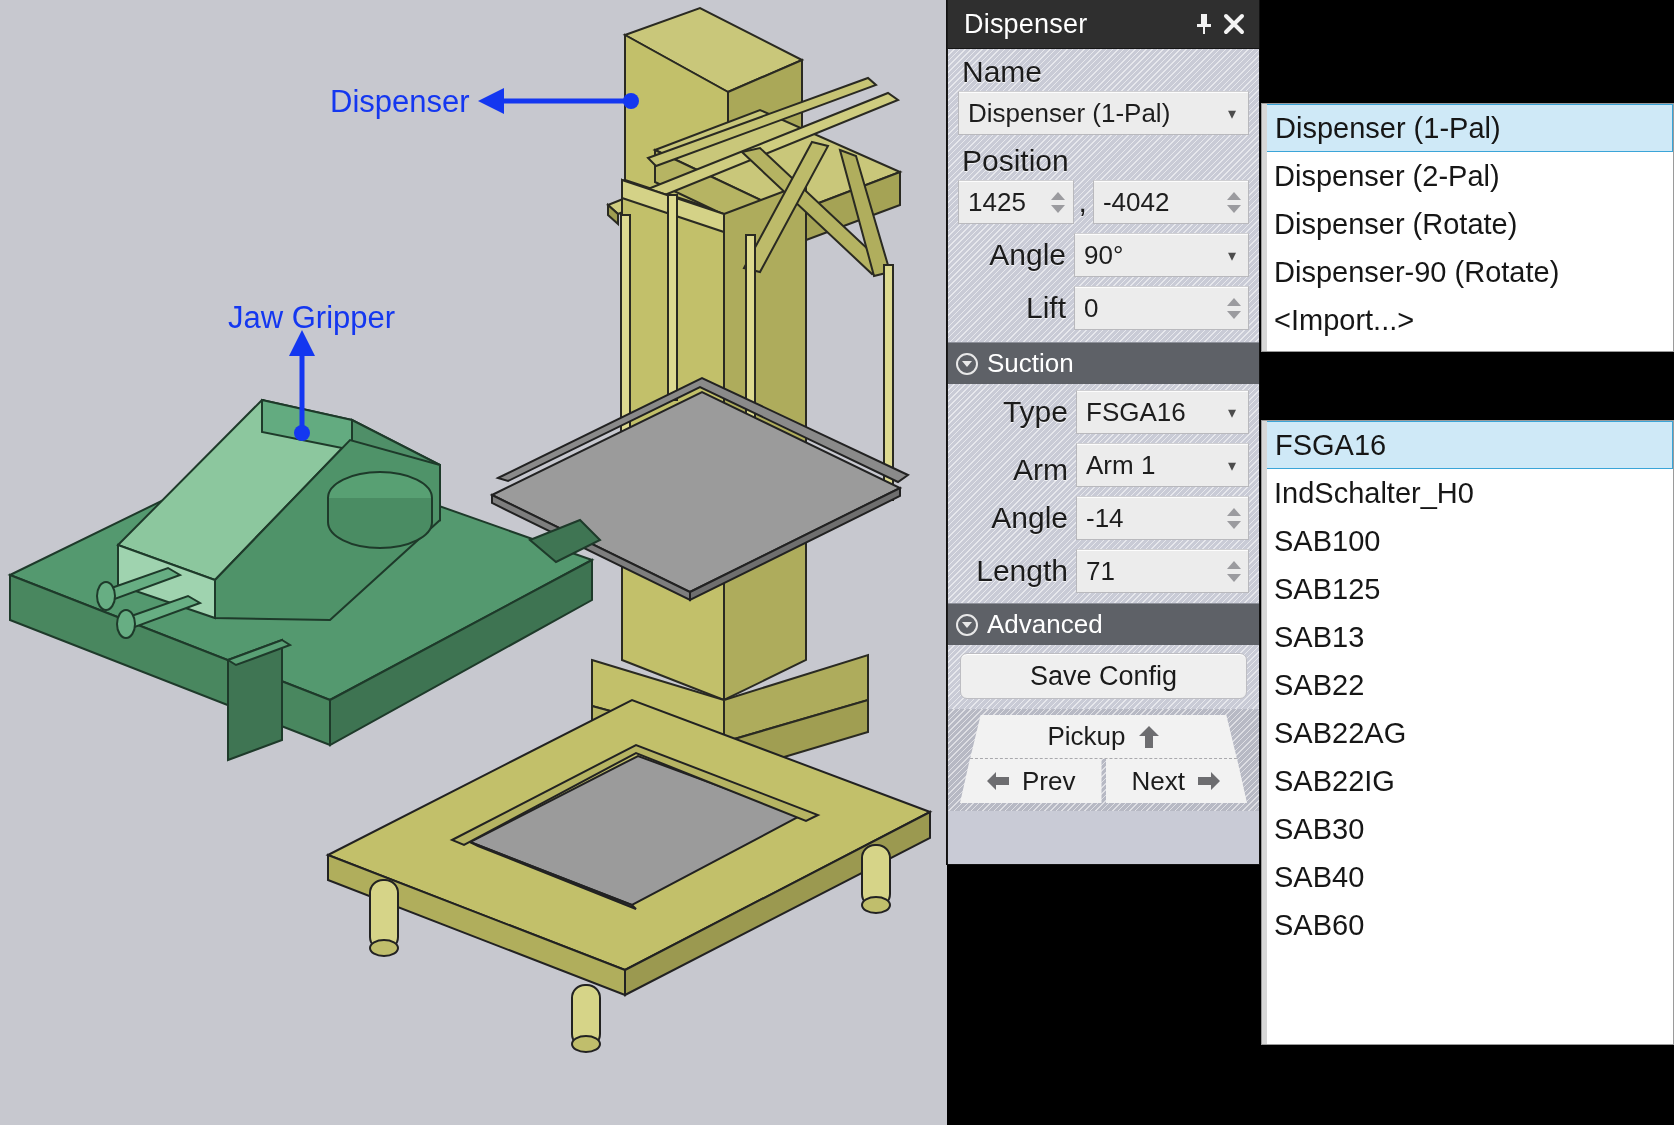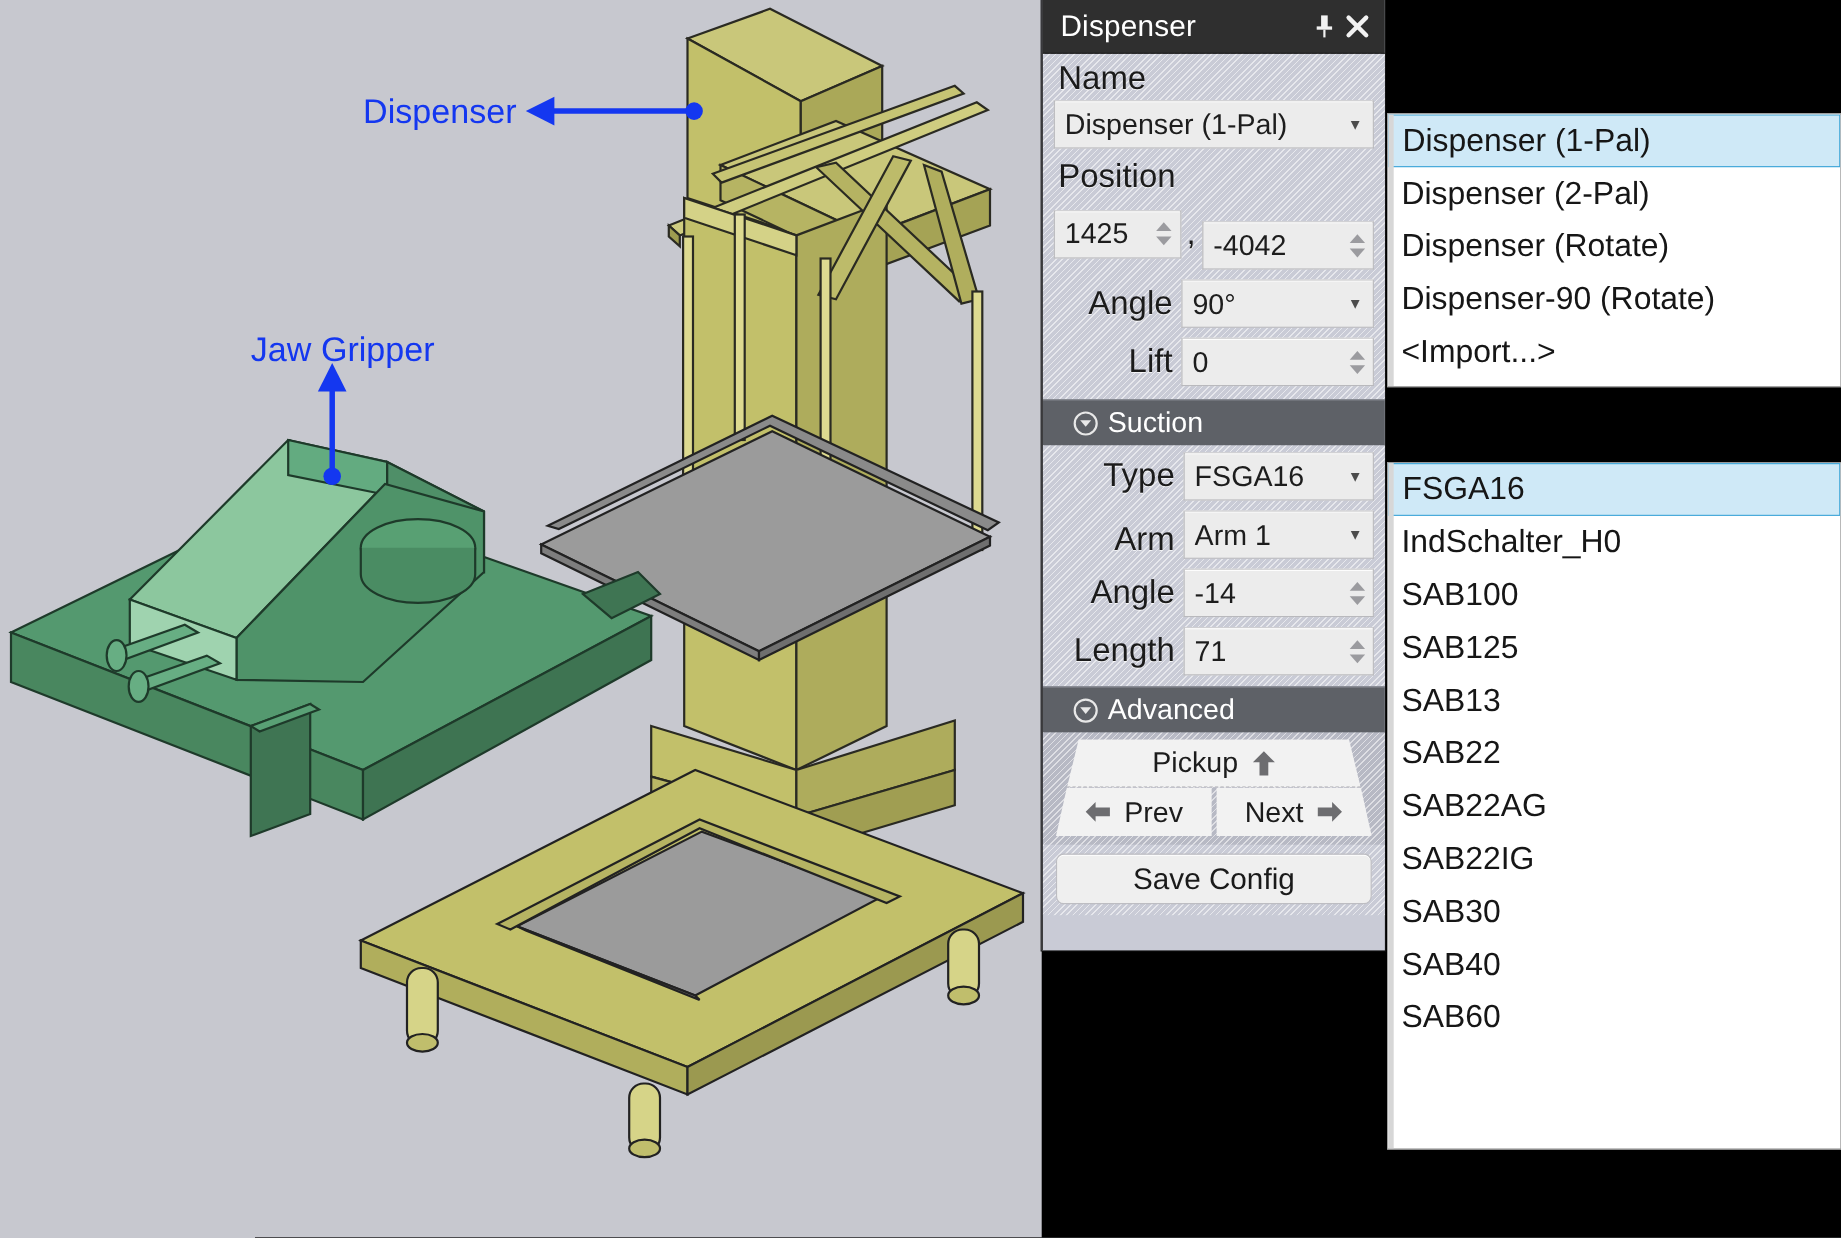--- a/index.html
+++ b/index.html
@@ -90,21 +90,21 @@
     justify-content: center; gap: 5px; padding-right: 5px;
   }
   .spin i { display:block; width:0; height:0; border-left:7px solid transparent;
             border-right:7px solid transparent; }
   .spin i.up   { border-bottom: 8px solid #9b9b9f; }
   .spin i.down { border-top: 8px solid #9b9b9f; }
 
   .sec-header {
     height: 42px; background: #5e6167; color: #fff;
     display: flex; align-items: center; gap: 9px;
-    padding-left: 28px; font-size: 26px;
+    padding-left: 8px; font-size: 26px;
     border-top: 1px solid #8d9099;
   }
   .sec-header .chev {
     width: 22px; height: 22px; border: 2px solid #e8e8e8; border-radius: 50%;
     display: flex; align-items: center; justify-content: center;
   }
   .sec-header .chev i {
     width: 0; height: 0; border-left: 5px solid transparent;
     border-right: 5px solid transparent; border-top: 6px solid #e8e8e8;
     margin-top: 1px;
@@ -317,21 +317,21 @@
 
     <div class="row" style="margin-bottom:9px;">
       <div class="field" style="width:117px;">
         <span class="val">1425</span>
         <span class="spin">
               <i class="up"></i>
               <i class="down"></i>
             </span>
       </div>
       <span class="lbl" style="margin:0 6px 0 5px;">,</span>
-      <div class="field" style="width:158px;margin-top:21px;">
+      <div class="field" style="width:158px;">
         <span class="val">-4042</span>
         <span class="spin">
               <i class="up"></i>
               <i class="down"></i>
             </span>
       </div>
     </div>
 
     <div class="row" style="margin-bottom:9px;">
       <span class="lbl lbl-right" style="width:108px;">Angle</span>
@@ -395,20 +395,26 @@
             </span>
       </div>
     </div>
   </div>
 
   <div class="sec-header">
     <span class="chev">
           <i></i>
         </span>
     <span>Advanced</span>
+  </div>
+
+  <div class="hatch" style="padding:8px 12px 10px 12px;">
+    <div class="btn">
+      <span>Save Config</span>
+    </div>
   </div>
 
   <div class="hatch" style="background-color:#b7b9c4;">
     <div class="pickup-wrap">
       <div class="pickup-btn">
         <span>Pickup</span>
         <svg width="22" height="24" viewBox="0 0 22 24">
           <polygon class="arw" points="11,1 21,11 15,11 15,23 7,23 7,11 1,11"></polygon>
         </svg>
       </div>
@@ -422,26 +428,20 @@
         <div class="pn-sep"></div>
         <div class="pn-btn next">
           <span>Next</span>
           <svg width="24" height="20" viewBox="0 0 24 20">
             <polygon class="arw" points="23,10 14,1 14,6 1,6 1,14 14,14 14,19"></polygon>
           </svg>
         </div>
       </div>
     </div>
   </div>
-
-  <div class="hatch" style="padding:8px 12px 10px 12px;">
-    <div class="btn">
-      <span>Save Config</span>
-    </div>
-  </div>
 </div>
 
 <div class="dropdown" id="name-dd" style="left:1261px; top:103px; width:413px; height:249px;">
   <div class="dd-scroll"></div>
 <div class="dd-item sel">
         <span>Dispenser (1-Pal)</span>
       </div>
       <div class="dd-item">
         <span>Dispenser (2-Pal)</span>
       </div>

